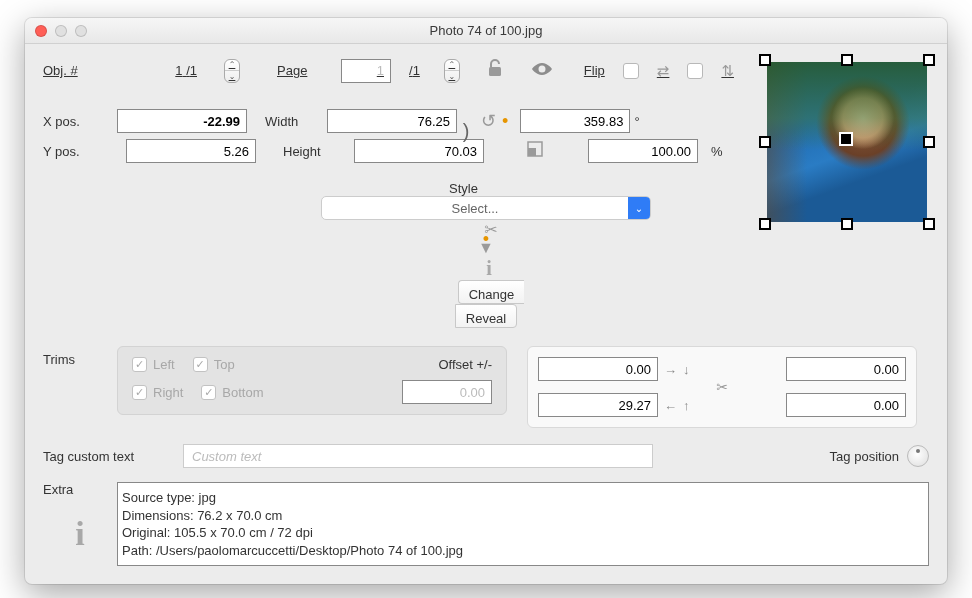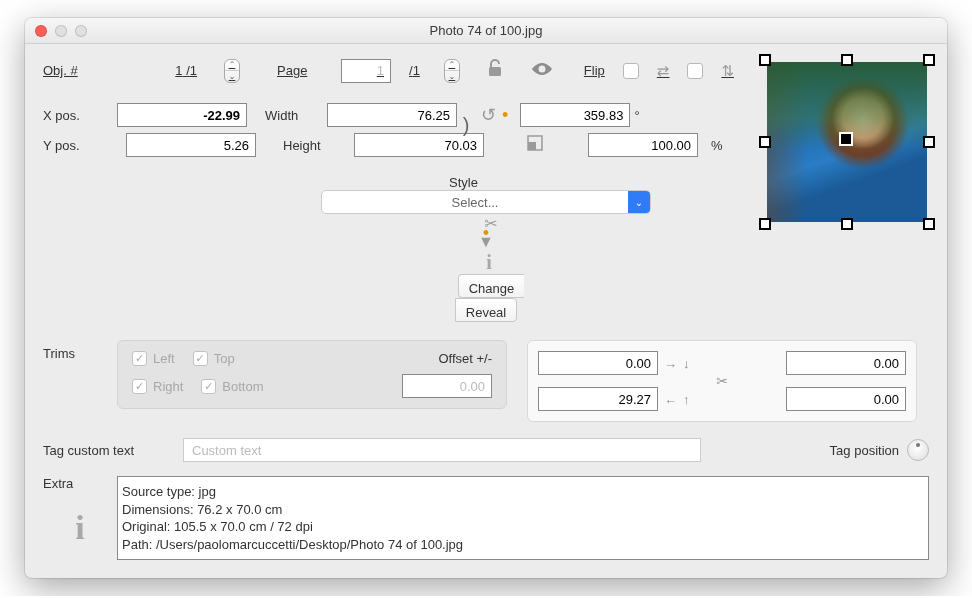--- a/index.html
+++ b/index.html
@@ -99,21 +99,21 @@
             <path fill="#8d8d8d" d="M12 2C6 2 2 8 2 8s4 6 10 6 10-6 10-6-4-6-10-6zm0 9.5A3.5 3.5 0 1 1 12 4.5a3.5 3.5 0 0 1 0 7z"></path>
           </svg>
       </span>
       <div class="lbl" style="margin-left:10px">Flip</div>
       <span class="smallck" style="margin-left:4px"></span>
       <span class="icongray" style="margin:0 4px;font-size:15px">⇄</span>
       <span class="smallck"></span>
       <span class="icongray" style="margin:0 4px;font-size:15px">⇅</span>
     </div>
 
-    <div class="row" style="margin-top:20px;gap:0;">
+    <div class="row" style="margin-top:26px;gap:0;">
       <div class="lbl" style="width:74px">X pos.</div>
       <input class="numfield" style="width: 130px; font-weight: bold;" value="-22.99">
       <div class="lbl" style="width:62px;margin-left:18px">Width</div>
       <input class="numfield" style="width: 130px;" value="76.25">
       <div style="width:18px;text-align:center;font-size:20px;color:#666;position:relative;top:10px">)</div>
       <span class="icongray" style="margin-left:6px;font-size:18px">↺</span>
       <span class="orange" style="margin:0 6px;font-size:18px;line-height:0">•</span>
       <input class="numfield" style="width: 110px; margin-left: 6px;" value="359.83">
       <span style="margin-left:4px">°</span>
     </div>
@@ -182,21 +182,21 @@
           <span class="arrowsym">←</span>
           <span class="arrowsym">↑</span>
           <span style="flex:1"></span>
           <input class="numfield" style="width: 120px;" value="0.00">
         </div>
       </div>
     </div>
 
     <div class="row" style="margin-top:16px;gap:0;">
       <div class="lbl" style="width:140px">Tag custom text</div>
-      <input class="textinput" style="width: 518px;" placeholder="Custom text">
+      <input class="textinput" style="width: 470px; font-style: italic;" placeholder="Custom text">
       <span style="flex:1"></span>
       <div class="lbl" style="margin-right:8px">Tag position</div>
       <div class="dial"></div>
     </div>
 
     <div class="row" style="margin-top:14px;align-items:flex-start;gap:0;">
       <div style="width:74px">
         <div class="lbl">Extra</div>
         <div class="serifI" style="margin-top:18px">i</div>
       </div>

